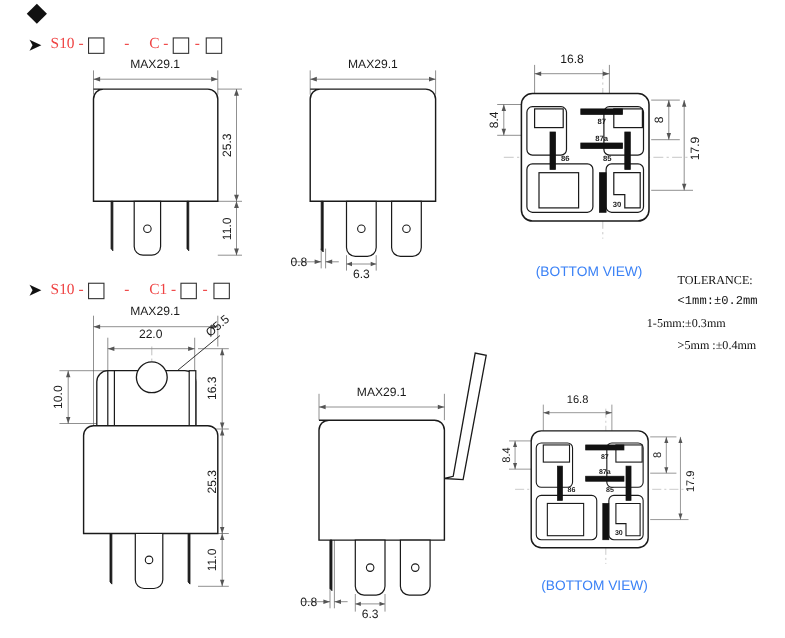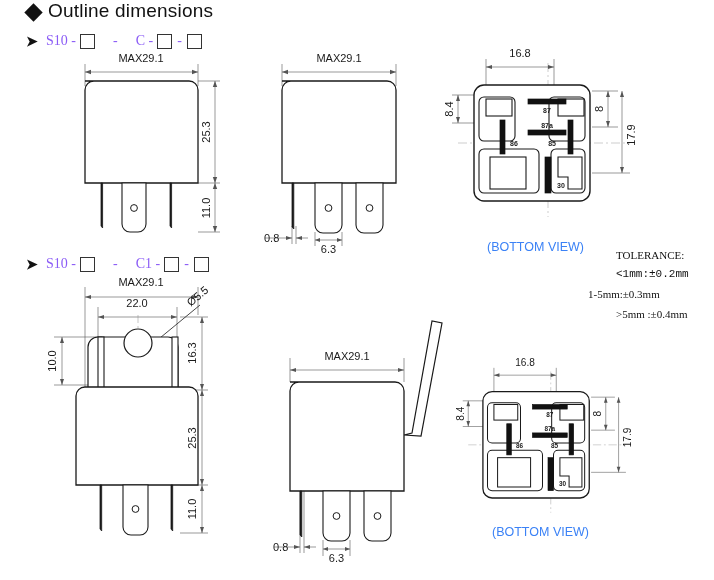--- a/index.html
+++ b/index.html
@@ -42,21 +42,21 @@
     color: #111;
     font-family: "Liberation Serif", serif;
     font-weight: bold;
   }
   .code-line {
     display: flex;
     align-items: center;
     gap: 4px;
     font-family: "Liberation Serif", serif;
     font-size: 14px;
-    color: #8b5cf6;
+    color: #ef4444;
     white-space: nowrap;
   }
   .code-box {
     display: inline-block;
     width: 13px; height: 13px;
     border: 1px solid #333;
     background: #fff;
   }
   .code-dash { padding: 0 1px; }
   .code-gap { display:inline-block; width:9px; }
@@ -85,21 +85,20 @@
     text-align: right;
   }
   .pinlbl { font-size: 7px; fill: #111; font-weight: bold; }
 </style>
 </head>
 <body>
 
 <div id="sheet">
 
   <div class="abs hdr-diamond"></div>
-  <div class="abs hdr-title">Outline dimensions</div>
 
   <div class="abs" style="left:26px; top:32px;">
     <span class="row-arrow">➤</span>
   </div>
   <div class="abs code-line" style="left:46px; top:33px;">
     <span>S10 -</span>
     <span class="code-box"></span>
     <span class="code-gap"></span>
     <span class="code-dash">-</span>
     <span class="code-gap"></span>

